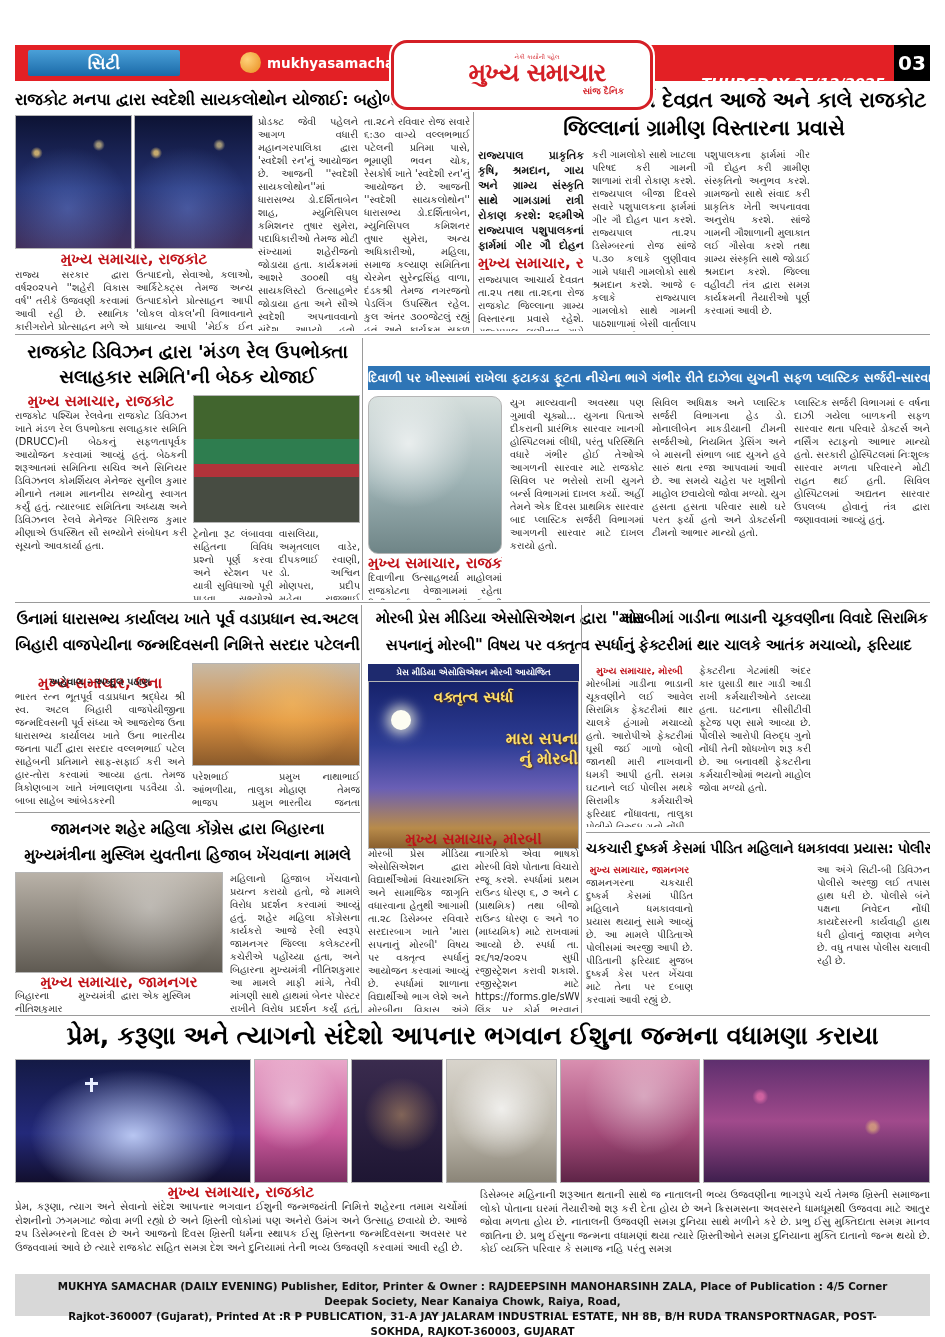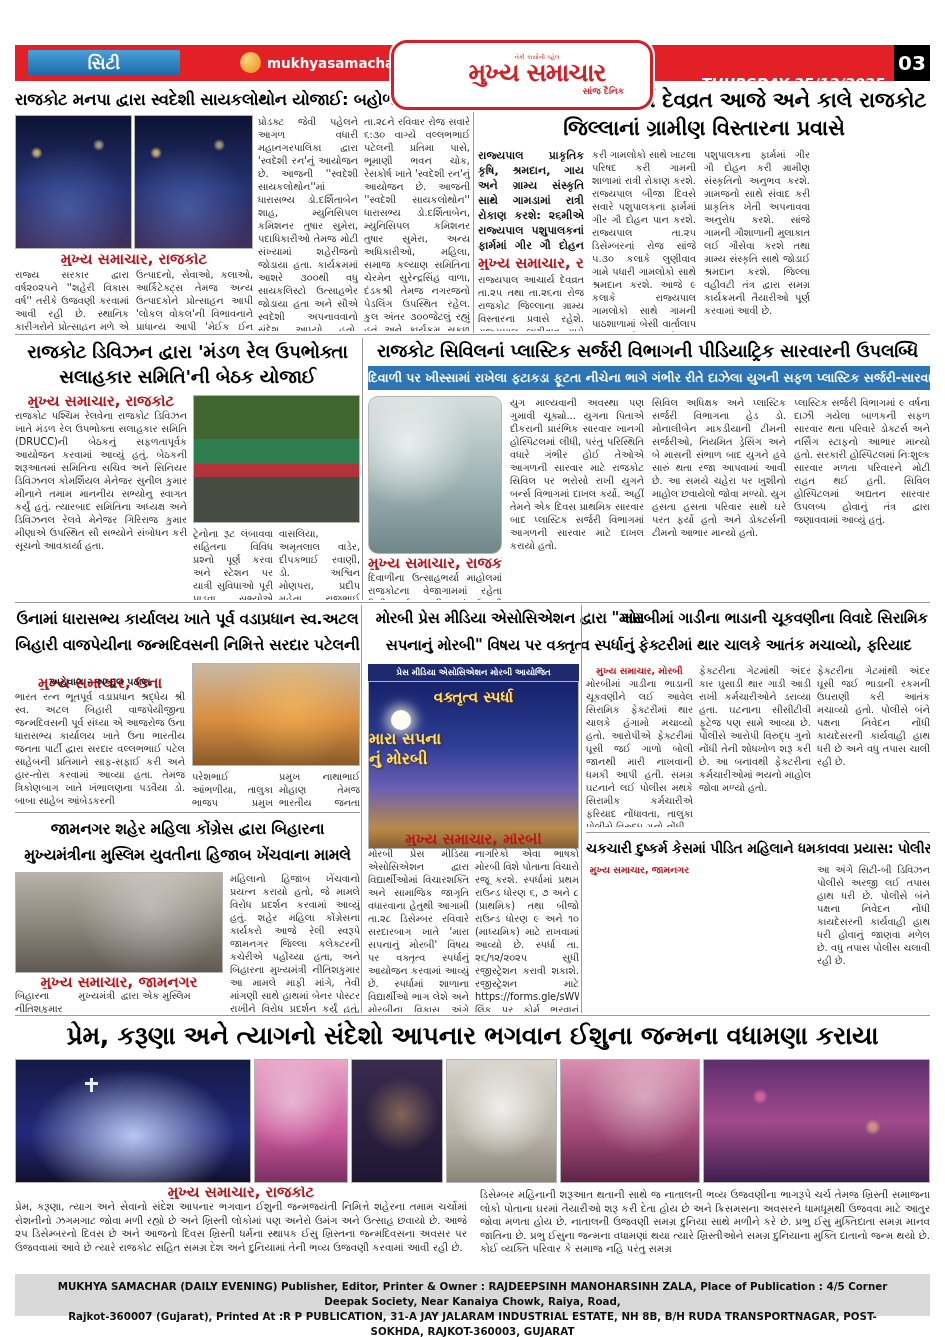--- a/index.html
+++ b/index.html
@@ -66,21 +66,21 @@
   .cross{position:absolute;background:#e8eeff;}
   
   .poster-head{background:#1e2a6e;color:#fff;font-size:8.5px;font-weight:bold;text-align:center;
                line-height:17px;white-space:nowrap;overflow:hidden;}
   .poster{background:linear-gradient(180deg,#16226b 0%,#2e3d95 38%,#6a5fb5 64%,#b88b4a 88%,#8a5f2e 100%);
           position:relative;overflow:hidden;border:1px solid #b5b5b5;box-sizing:border-box;}
   .moon{position:absolute;left:22px;top:28px;width:20px;height:20px;border-radius:50%;
         background:#fdfdf2;box-shadow:0 0 12px 5px rgba(255,255,230,.7);}
   .poster-title{position:absolute;top:6px;left:0;right:0;text-align:center;color:#ffe06a;
                 font-weight:800;font-size:15px;text-shadow:1px 1px 2px #5a2d00;}
-  .poster-line{position:absolute;left:0;right:0;text-align:left;color:#ffe06a;font-weight:800;
+  .poster-line{position:absolute;left:0;right:0;text-align:right;color:#ffe06a;font-weight:800;
                font-size:16px;text-shadow:1px 1px 2px #5a2d00;line-height:18px;}
   .footer{background:#d8d8d8;color:#111;font-weight:bold;font-size:10.3px;line-height:15px;
           text-align:center;padding:5px 28px;box-sizing:border-box;}
 </style>
 </head>
 <body>
 
 <div class="page">
 
   <div class="abs redbar" style="left:15px;top:45px;width:915px;height:36px;"></div>
@@ -121,21 +121,20 @@
 
   <div class="abs hl hl3" style="left:15px;top:339px;width:345px;height:50px;">રાજકોટ ડિવિઝન દ્વારા 'મંડળ રેલ ઉપભોક્તા સલાહકાર સમિતિ'ની બેઠક યોજાઈ</div>
   <div class="abs byline" style="left:15px;top:395px;width:172px;">મુખ્ય સમાચાર, રાજકોટ</div>
   <div class="abs body" style="left:15px;top:409px;width:172px;height:191px;">રાજકોટ પશ્ચિમ રેલવેના રાજકોટ ડિવિઝન ખાતે મંડળ રેલ ઉપભોક્તા સલાહકાર સમિતિ (DRUCC)ની બેઠકનું સફળતાપૂર્વક આયોજન કરવામાં આવ્યું હતું. બેઠકની શરૂઆતમાં સમિતિના સચિવ અને સિનિયર ડિવિઝનલ કોમર્શિયલ મેનેજર સુનીલ કુમાર મીનાને તમામ માનનીય સભ્યોનુ સ્વાગત કર્યું હતું. ત્યારબાદ સમિતિના અધ્યક્ષ અને ડિવિઝનલ રેલવે મેનેજર ગિરિરાજ કુમાર મીણાએ ઉપસ્થિત સૌ સભ્યોને સંબોધન કરી સૂચનો આવકાર્યા હતા.</div>
   <div class="abs ph ph-train" style="left:193px;top:395px;width:167px;height:128px;"></div>
   <div class="abs body" style="left:193px;top:527px;width:80px;height:73px;">ટ્રેનોના રૂટ લંબાવવા સહિતના વિવિધ પ્રશ્નો પૂર્ણ કરવા અને સ્ટેશન પર યાત્રી સુવિધાઓ પૂરી પાડવા સભ્યોએ રજૂઆત કરી હતી.</div>
   <div class="abs body" style="left:279px;top:527px;width:81px;height:73px;">વાસલિયા, અમૃતલાલ વાડેર, દીપકભાઈ રવાણી, ડો. અશ્વિન મોણપરા, પ્રદીપ મહેતા, રાજુભાઈ સહિતના સભ્યો ઉપસ્થિત રહ્યા હતા અને અંતે આભારવિધિ કરવામાં આવી હતી.</div>
 
   <div class="abs vrule" style="left:362px;top:338px;height:262px;"></div>
 
-  <div class="abs hl hl4" style="left:365px;top:338px;width:565px;">રાજકોટ સિવિલનાં પ્લાસ્ટિક સર્જરી વિભાગની પીડિયાટ્રિક સારવારની ઉપલબ્ધિ</div>
   <div class="abs bluebar" style="left:368px;top:366px;width:562px;height:24px;">દિવાળી પર ખીસ્સામાં રાખેલા ફટાકડા ફૂટતા નીચેના ભાગે ગંભીર રીતે દાઝેલા યુગની સફળ પ્લાસ્ટિક સર્જરી-સારવાર</div>
   <div class="abs ph ph-hospital" style="left:368px;top:396px;width:134px;height:158px;"></div>
   <div class="abs byline" style="left:368px;top:557px;width:134px;">મુખ્ય સમાચાર, રાજકોટ</div>
   <div class="abs body" style="left:368px;top:571px;width:134px;height:29px;">દિવાળીના ઉત્સાહભર્યા માહોલમાં રાજકોટના વેજાગામમાં રહેતા દિલીપભાઈના પરિવારમાં ઉદાસી છવાઈ ગઈ હતી. તેમના ૯</div>
   <div class="abs body" style="left:510px;top:396px;width:134px;height:204px;">યુગ માલ્યવાની અવસ્થા પણ ગુમાવી ચૂક્યો... યુગના પિતાએ દીકરાની પ્રારંભિક સારવાર ખાનગી હોસ્પિટલમાં લીધી, પરંતુ પરિસ્થિતિ વધારે ગંભીર હોઈ તેઓએ આગળની સારવાર માટે રાજકોટ સિવિલ પર ભરોસો રાખી યુગને બર્ન્સ વિભાગમાં દાખલ કર્યો. અહીં તેમને એક દિવસ પ્રાથમિક સારવાર બાદ પ્લાસ્ટિક સર્જરી વિભાગમાં આગળની સારવાર માટે દાખલ કરાયો હતો.</div>
   <div class="abs body" style="left:652px;top:396px;width:134px;height:204px;">સિવિલ અધિક્ષક અને પ્લાસ્ટિક સર્જરી વિભાગના હેડ ડો. મોનાલીબેન માકડીયાની ટીમની સર્જરીઓ, નિયમિત ડ્રેસિંગ અને બે માસની સંભાળ બાદ યુગને હવે સારું થતા રજા આપવામાં આવી છે. આ સમયે ચહેરા પર ખુશીનો માહોલ છવાયેલો જોવા મળ્યો. યુગ હસતા હસતા પરિવાર સાથે ઘરે પરત ફર્યો હતો અને ડોક્ટર્સની ટીમનો આભાર માન્યો હતો.</div>
   <div class="abs body" style="left:794px;top:396px;width:136px;height:204px;">પ્લાસ્ટિક સર્જરી વિભાગમાં ૯ વર્ષના દાઝી ગયેલા બાળકની સફળ સારવાર થતા પરિવારે ડોક્ટર્સ અને નર્સિંગ સ્ટાફનો આભાર માન્યો હતો. સરકારી હોસ્પિટલમાં નિઃશુલ્ક સારવાર મળતા પરિવારને મોટી રાહત થઈ હતી. સિવિલ હોસ્પિટલમાં અદ્યતન સારવાર ઉપલબ્ધ હોવાનું તંત્ર દ્વારા જણાવવામાં આવ્યું હતું.</div>
 
   <div class="abs hrule" style="left:15px;top:602px;width:915px;"></div>
 
@@ -171,27 +170,27 @@
   <div class="abs body" style="left:475px;top:847px;width:104px;height:165px;">નાગરિકો એવા ભાષકો મોરબી વિશે પોતાના વિચારો રજૂ કરશે. સ્પર્ધામાં પ્રથમ રાઉન્ડ ધોરણ ૬, ૭ અને ૮ (પ્રાથમિક) તથા બીજો રાઉન્ડ ધોરણ ૯ અને ૧૦ (માધ્યમિક) માટે રાખવામાં આવ્યો છે. સ્પર્ધા તા. ૨૬/૧૨/૨૦૨૫ સુધી રજીસ્ટ્રેશન કરાવી શકાશે. રજીસ્ટ્રેશન માટે https://forms.gle/sWWgXz9rnufUartqz9 લિંક પર ફોર્મ ભરવાનું રહેશે. વધુ માહિતી માટે એસોસિએશનનો સંપર્ક કરવા જણાવાયું છે.</div>
 
   <div class="abs vrule" style="left:581px;top:605px;height:408px;"></div>
 
   <div class="abs hl hl6" style="left:620px;top:605px;width:310px;height:56px;">મોરબીમાં ગાડીના ભાડાની ચૂકવણીના વિવાદે સિરામિક ફેક્ટરીમાં થાર ચાલકે આતંક મચાવ્યો, ફરિયાદ નોંધાઈ</div>
   <div class="abs" style="left:586px;top:664px;width:107px;height:166px;">
     <div class="byline" style="font-size:9.5px;">મુખ્ય સમાચાર, મોરબી</div>
     <div class="body" style="height:150px;">મોરબીમાં ગાડીના ભાડાની ચૂકવણીને લઈ આવેલ સિરામિક ફેક્ટરીમાં થાર ચાલકે હંગામો મચાવ્યો હતો. આરોપીએ ફેક્ટરીમાં ઘૂસી જઈ ગાળો બોલી જાનથી મારી નાખવાની ધમકી આપી હતી. સમગ્ર ઘટનાને લઈ પોલીસ મથકે સિરામીક કર્મચારીએ ફરિયાદ નોંધાવતા, તાલુકા પોલીસે વિરુદ્ધ ગુનો નોંધી</div>
   </div>
   <div class="abs body" style="left:699px;top:664px;width:112px;height:166px;">ફેક્ટરીના ગેટમાંથી અંદર કાર ઘુસાડી થાર ગાડી આડી રાખી કર્મચારીઓને ડરાવ્યા હતા. ઘટનાના સીસીટીવી ફૂટેજ પણ સામે આવ્યા છે. પોલીસે આરોપી વિરુદ્ધ ગુનો નોંધી તેની શોધખોળ શરૂ કરી છે. આ બનાવથી ફેક્ટરીના કર્મચારીઓમાં ભયનો માહોલ જોવા મળ્યો હતો.</div>
-  <div class="abs body" style="left:817px;top:664px;width:113px;height:166px;">ફેક્ટરીના ગેટમાંથી અંદર ઘૂસી જઈ ભાડાની રકમની ઉઘરાણી કરી આતંક મચાવ્યો હતો. પોલીસે બંને પક્ષના નિવેદન નોંધી કાયદેસરની કાર્યવાહી હાથ ધરી છે અને વધુ તપાસ ચાલી રહી છે.</div>
 
   <div class="abs hrule" style="left:586px;top:832px;width:344px;"></div>
 
   <div class="abs hl hl7" style="left:586px;top:836px;width:344px;">ચકચારી દુષ્કર્મ કેસમાં પીડિત મહિલાને ધમકાવવા પ્રયાસ: પોલીસમાં અરજી</div>
   <div class="abs" style="left:586px;top:863px;width:107px;height:150px;">
     <div class="byline" style="font-size:9.5px;">મુખ્ય સમાચાર, જામનગર</div>
+    <div class="body" style="height:134px;">જામનગરના ચકચારી દુષ્કર્મ કેસમાં પીડિત મહિલાને ધમકાવવાનો પ્રયાસ થયાનું સામે આવ્યું છે. આ મામલે પીડિતાએ પોલીસમાં અરજી આપી છે. પીડિતાની ફરિયાદ મુજબ દુષ્કર્મ કેસ પરત ખેંચવા માટે તેના પર દબાણ કરવામાં આવી રહ્યું છે.</div>
   </div>
   <div class="abs body" style="left:817px;top:863px;width:113px;height:150px;">આ અંગે સિટી-બી ડિવિઝન પોલીસે અરજી લઈ તપાસ હાથ ધરી છે. પોલીસે બંને પક્ષના નિવેદન નોંધી કાયદેસરની કાર્યવાહી હાથ ધરી હોવાનું જાણવા મળેલ છે. વધુ તપાસ પોલીસ ચલાવી રહી છે.</div>
 
   <div class="abs hrule" style="left:15px;top:1015px;width:915px;"></div>
 
   <div class="abs hl hl8" style="left:15px;top:1019px;width:915px;">પ્રેમ, કરૂણા અને ત્યાગનો સંદેશો આપનાર ભગવાન ઈશુના જન્મના વધામણા કરાયા</div>
   <div class="abs" style="left:15px;top:1059px;width:915px;height:124px;display:flex;gap:3px;">
     <div class="ph ph-church" style="width:236px;height:124px;position:relative;">
       <div class="cross" style="left:74px;top:18px;width:3px;height:14px;"></div>
       <div class="cross" style="left:69px;top:22px;width:13px;height:3px;"></div>

